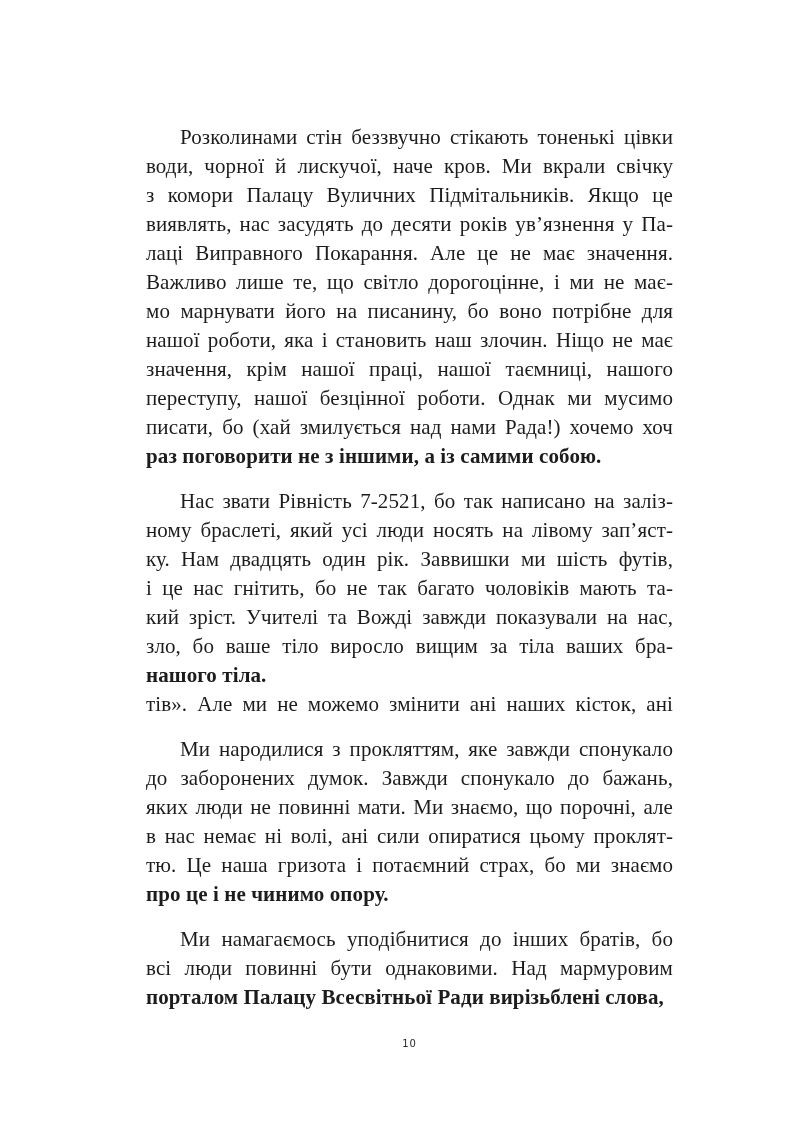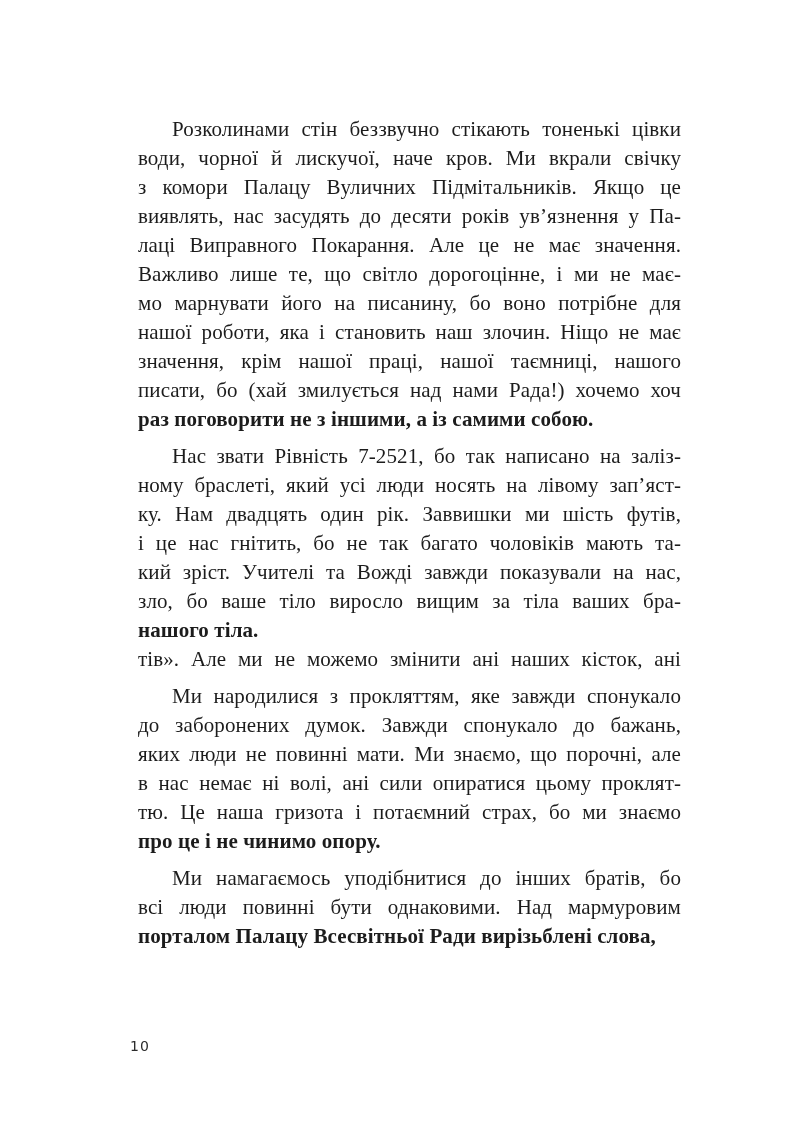--- a/index.html
+++ b/index.html
@@ -23,21 +23,21 @@
     position: absolute;
     left: 130px;
     top: 107px;
     width: 559px;
     font-size: 21px;
     line-height: 29px;
     color: #1c1c1c;
     letter-spacing: 0.1px;
   }
   .paragraph {
-    margin: 8px;
+    margin: 16px;
     padding: 0;
   }
   .line {
     text-align: justify;
     text-align-last: justify;
     white-space: normal;
     overflow: hidden;
     height: 29px;
   }
   .line.first {
@@ -45,42 +45,43 @@
   }
   .line.last {
     text-align-last: left;
     font-weight: bold;
   }
   .folio {
     position: absolute;
     left: 130px;
     width: 559px;
     top: 1038px;
-    text-align: left;
+    text-align: center;
     font-family: "DejaVu Sans", sans-serif;
-    font-size: 14px;
+    font-size: 10px;
     letter-spacing: 1px;
     color: #2b2b2b;
   }
 </style>
 </head>
 <body>
 
 <div class="book-page">
   <div class="text-block">
       <div class="paragraph">
         <div class="line first">Розколинами стін беззвучно стікають тоненькі цівки</div>
         <div class="line">води, чорної й лискучої, наче кров. Ми вкрали свічку</div>
         <div class="line">з комори Палацу Вуличних Підмітальників. Якщо це</div>
         <div class="line">виявлять, нас засудять до десяти років ув’язнення у Па-</div>
         <div class="line">лаці Виправного Покарання. Але це не має значення.</div>
         <div class="line">Важливо лише те, що світло дорогоцінне, і ми не має-</div>
         <div class="line">мо марнувати його на писанину, бо воно потрібне для</div>
         <div class="line">нашої роботи, яка і становить наш злочин. Ніщо не має</div>
         <div class="line">значення, крім нашої праці, нашої таємниці, нашого</div>
+        <div class="line">переступу, нашої безцінної роботи. Однак ми мусимо</div>
         <div class="line">писати, бо (хай змилується над нами Рада!) хочемо хоч</div>
         <div class="line last">раз поговорити не з іншими, а із самими собою.</div>
       </div>
       <div class="paragraph">
         <div class="line first">Нас звати Рівність 7-2521, бо так написано на заліз-</div>
         <div class="line">ному браслеті, який усі люди носять на лівому зап’яст-</div>
         <div class="line">ку. Нам двадцять один рік. Заввишки ми шість футів,</div>
         <div class="line">і це нас гнітить, бо не так багато чоловіків мають та-</div>
         <div class="line">кий зріст. Учителі та Вожді завжди показували на нас,</div>
         <div class="line">зло, бо ваше тіло виросло вищим за тіла ваших бра-</div>

